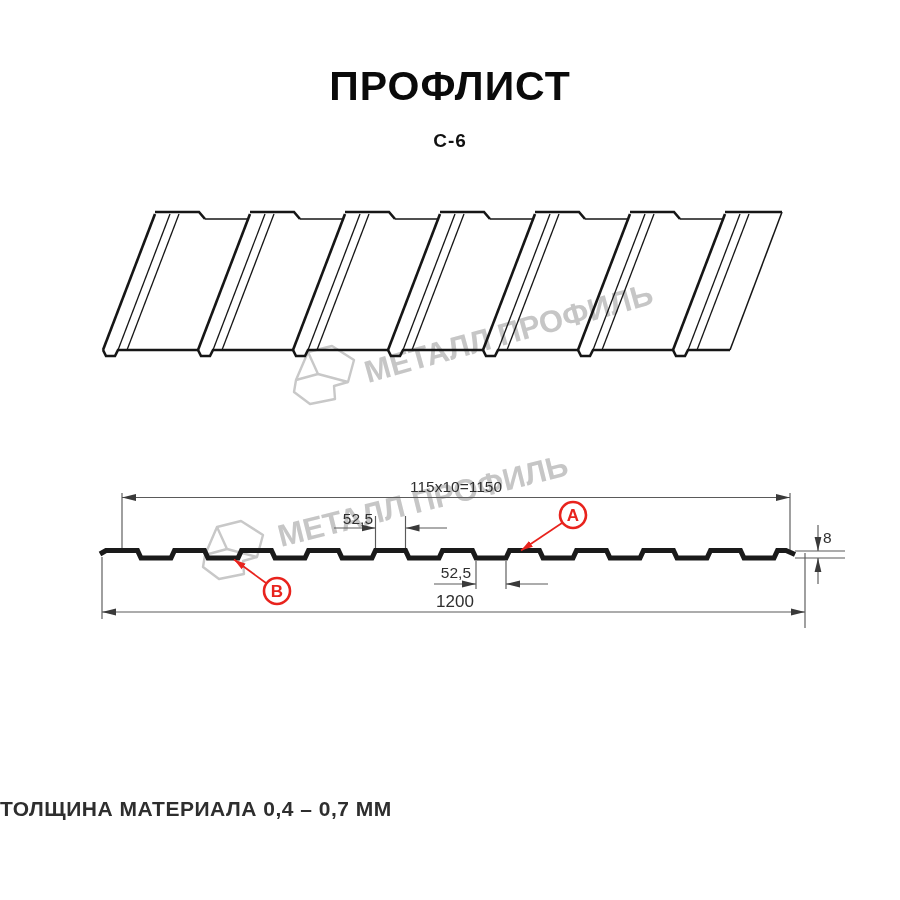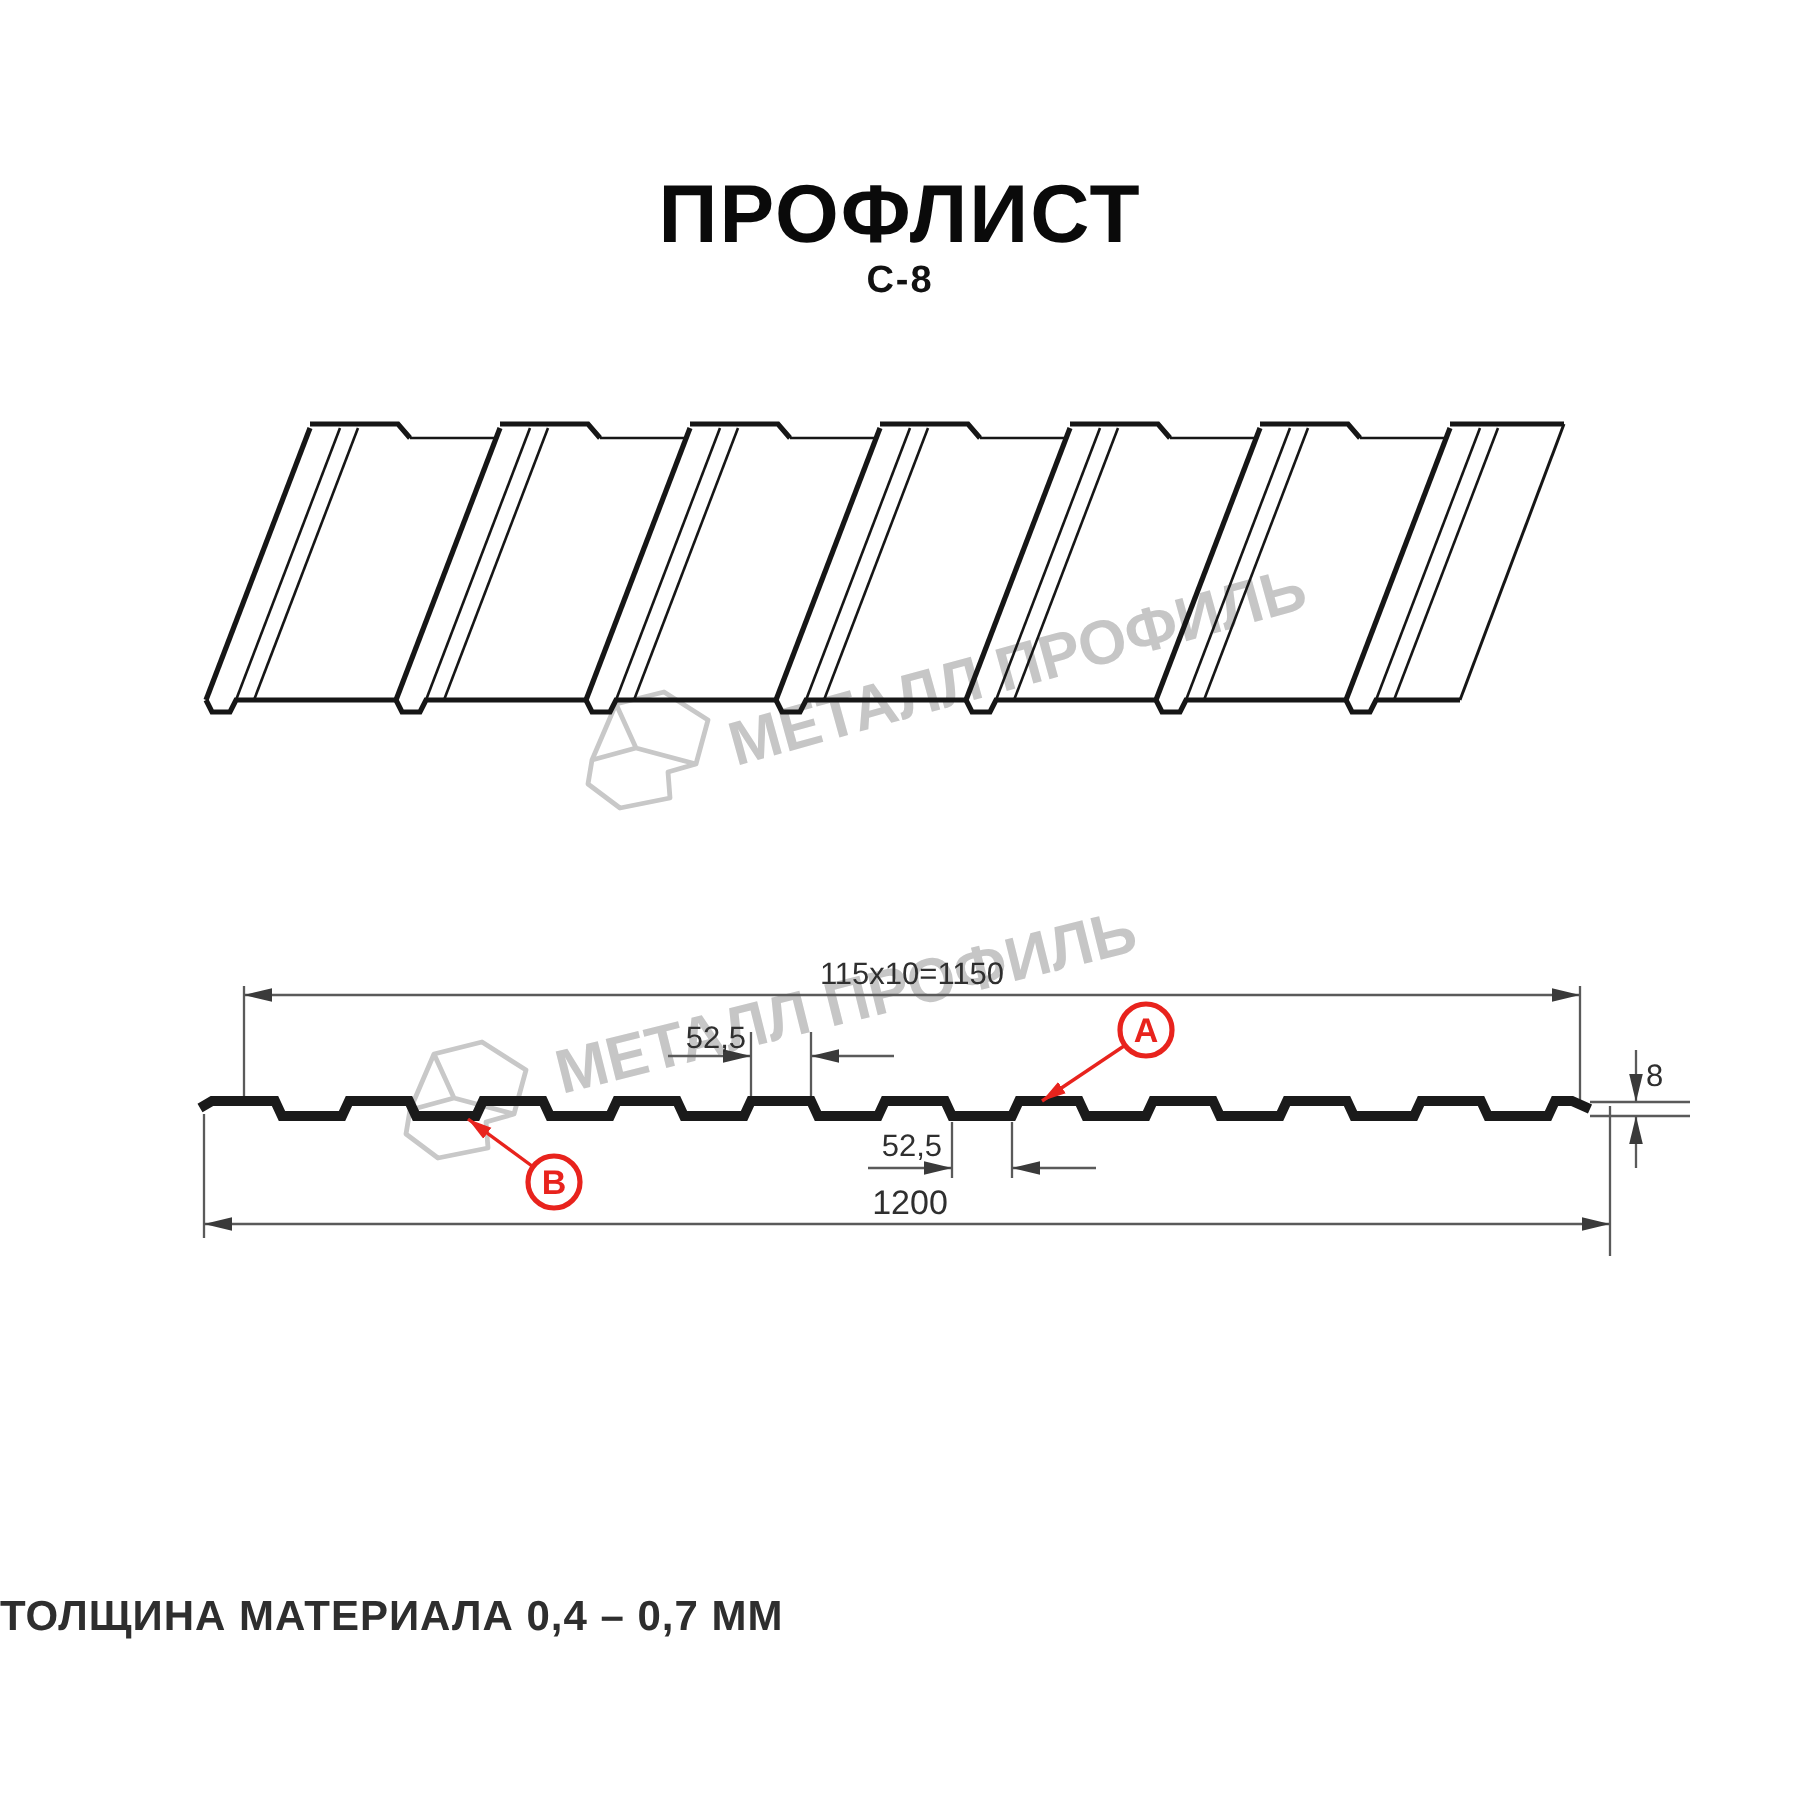--- a/index.html
+++ b/index.html
@@ -1,36 +1,36 @@
 <!DOCTYPE html>
 <html><head>
 <meta charset="utf-8">
 <style>
   html,body{margin:0;padding:0;background:#fff;}
   .canvas{position:relative;width:900px;height:900px;background:#ffffff;overflow:hidden;
           font-family:"Liberation Sans",sans-serif;}
-  .title{position:absolute;top:84px;left:0;width:900px;text-align:center;
+  .title{position:absolute;top:63px;left:0;width:900px;text-align:center;
          font-size:41px;font-weight:bold;letter-spacing:1px;color:#0a0a0a;margin:0;}
   .subtitle{position:absolute;top:130px;left:0;width:900px;text-align:center;
             font-size:19px;font-weight:600;letter-spacing:1px;color:#111;}
   .footer-note{position:absolute;top:797px;left:0;width:900px;text-align:left;
                font-size:21px;font-weight:600;letter-spacing:.5px;color:#2e2e2e;}
   svg.scene{position:absolute;left:0;top:0;}
   .wm-text{font-size:31px;font-weight:bold;fill:#c6c6c6;}
   .dim-text{font-size:15.5px;fill:#2f2f2f;}
   .dim-text-big{font-size:17px;fill:#2f2f2f;}
   .red-letter{font-size:17px;fill:#e8231d;font-weight:bold;}
 </style>
 </head>
 <body>
 
 <div class="canvas">
 
   <h1 class="title">ПРОФЛИСТ</h1>
-  <div class="subtitle">С-8</div>
+  <div class="subtitle">С-6</div>
 
   <svg class="scene" width="900" height="900" viewBox="0 0 900 900">
     <defs>
       <marker id="arrBlk" viewBox="0 0 14 8" refX="14" refY="4" markerWidth="14" markerHeight="8" orient="auto-start-reverse" markerUnits="userSpaceOnUse">
         <path d="M0,0.6 L14,4 L0,7.4 Z" fill="#3a3a3a"></path>
       </marker>
       <marker id="arrRed" viewBox="0 0 12 8" refX="12" refY="4" markerWidth="12" markerHeight="8" orient="auto-start-reverse" markerUnits="userSpaceOnUse">
         <path d="M0,0.6 L12,4 L0,7.4 Z" fill="#e8231d"></path>
       </marker>
 

